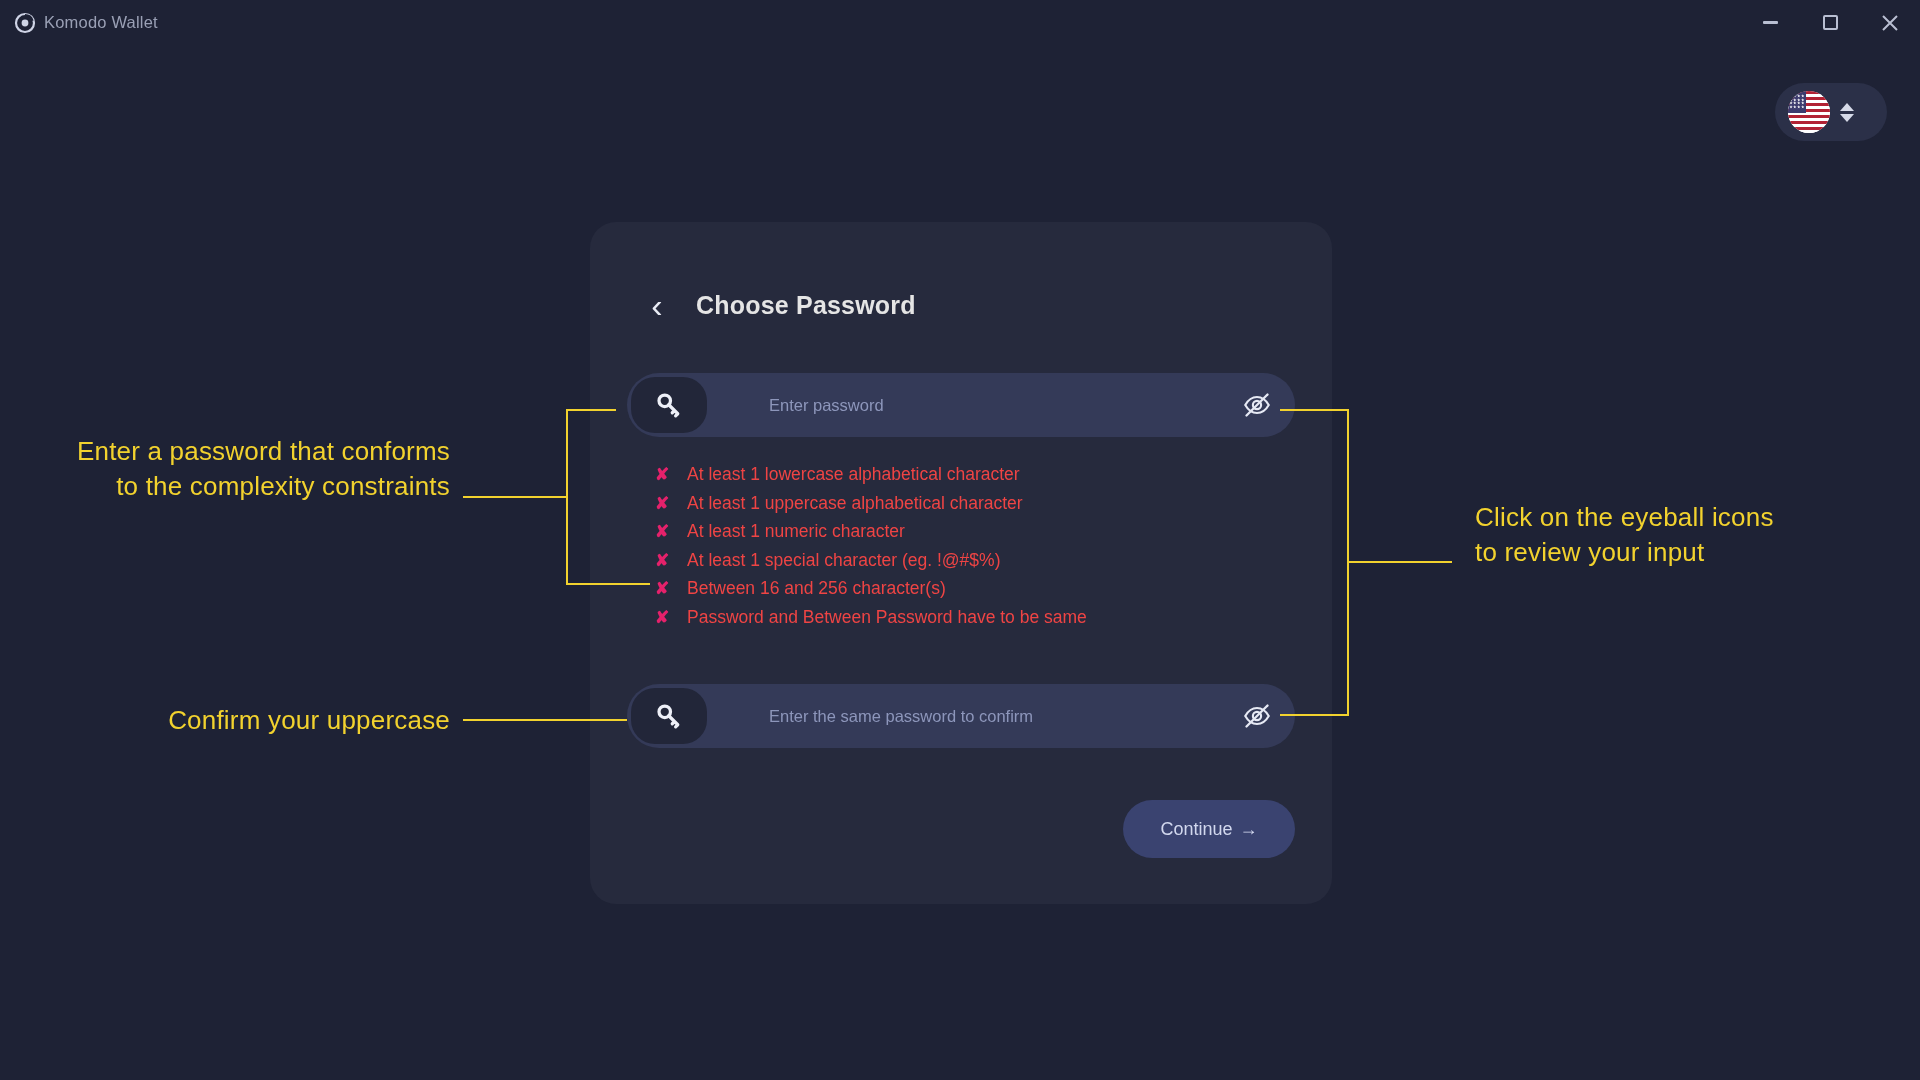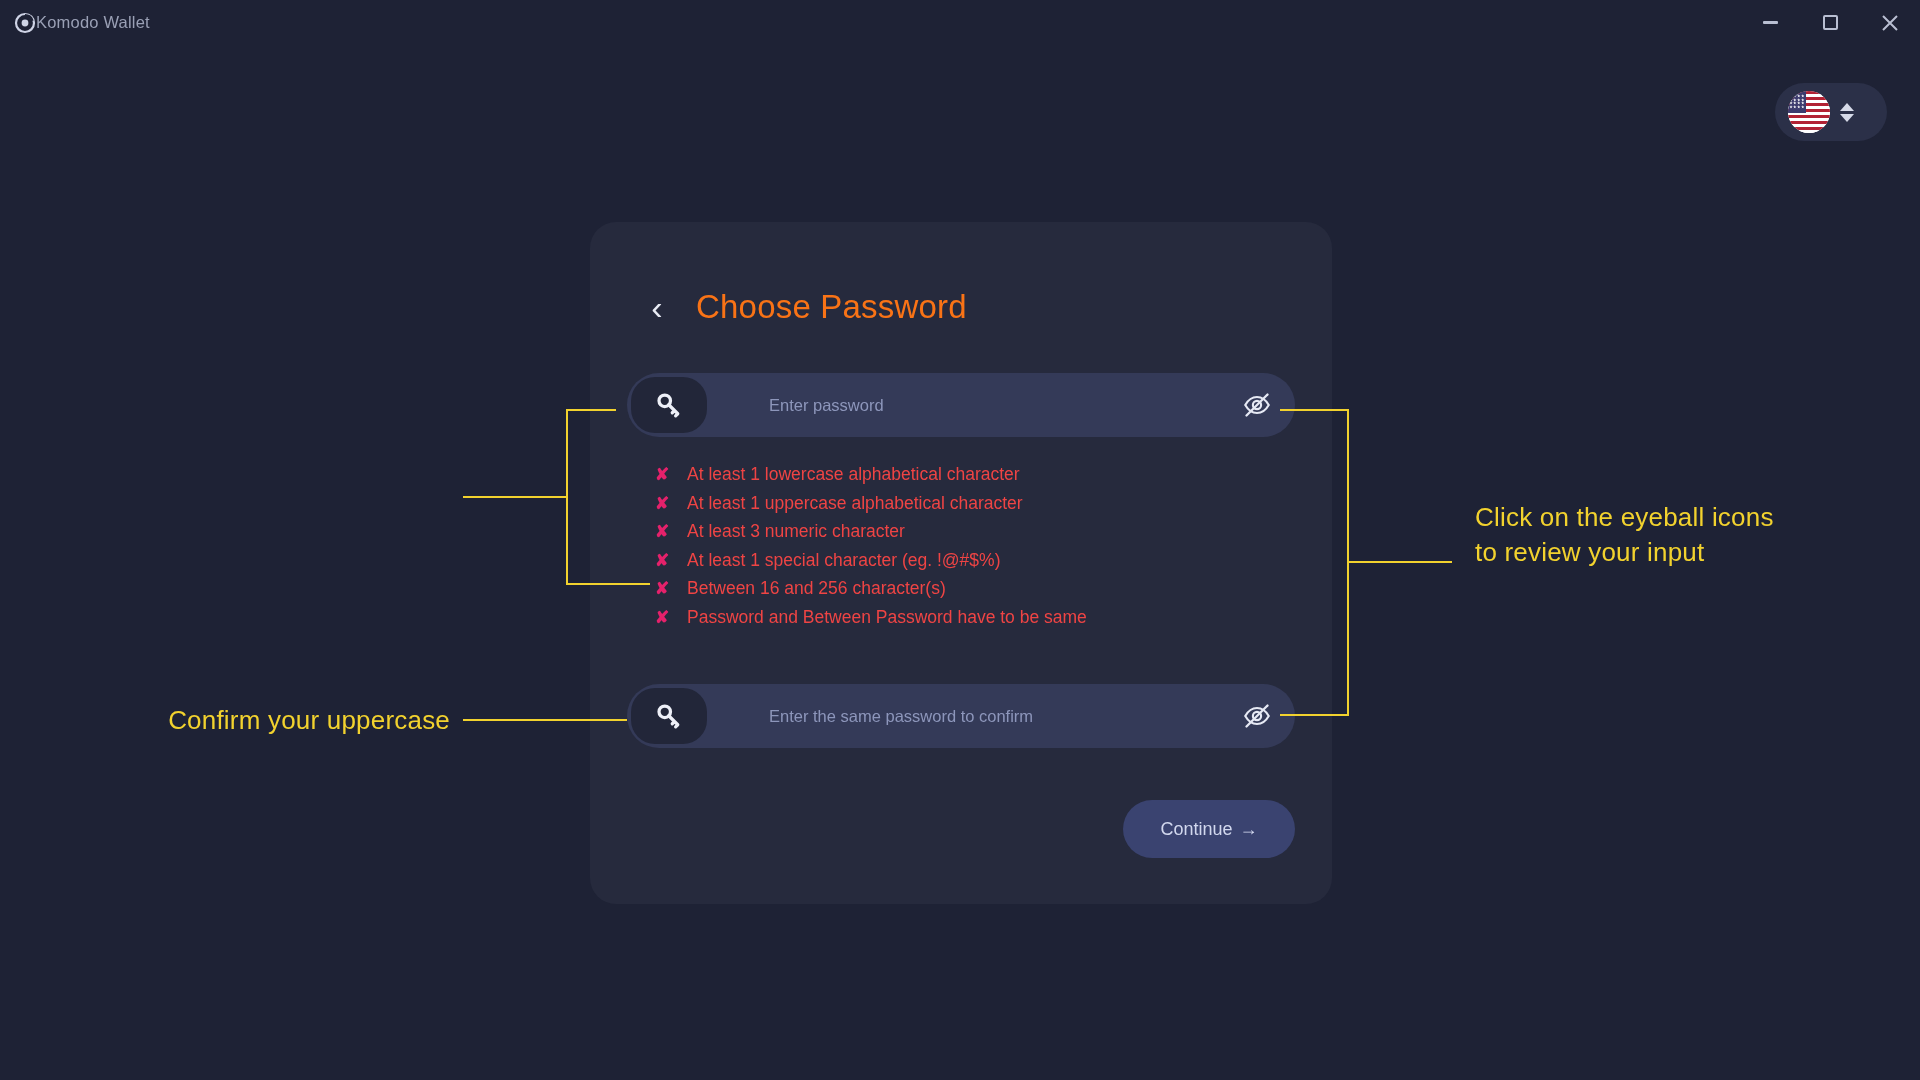--- a/index.html
+++ b/index.html
@@ -20,21 +20,21 @@
     position: absolute; top: 0; left: 0;
     width: 1920px; height: 45px;
     display: flex; align-items: center;
     background: #1e2235;
   }
   .tb-logo {
     margin-left: 14px; width: 22px; height: 22px;
     display: flex; align-items: center; justify-content: center;
   }
   .tb-title {
-    margin-left: 0;
+    margin-left: 8px;
     font-size: 16.5px;
     color: #9aa0b5;
     letter-spacing: .2px;
   }
   .tb-controls {
     position: absolute; right: 0; top: 0;
     height: 45px; display: flex; align-items: center;
   }
   .tb-btn {
     width: 60px; height: 45px;
@@ -89,21 +89,21 @@
   .card-head {
     position: absolute; left: 58px; top: 66px;
     display: flex; align-items: center; gap: 30px;
   }
   .back-chevron {
     font-size: 34px; color: #e9ecf5; line-height: 1;
     font-family: "Liberation Sans", sans-serif;
     width: 18px; text-align: center; font-weight: 300;
   }
   .card-title {
-    font-size: 33px; font-weight: normal; color: #f97316;
+    font-size: 25px; font-weight: bold; color: #e5e5e5;
     letter-spacing: .2px;
   }
 
   
   .pw-field {
     position: absolute; left: 627px;
     width: 668px; height: 64px;
     background: #343a58;
     border-radius: 32px;
     display: flex; align-items: center; gap: 36px;
@@ -277,21 +277,21 @@
     <div class="rule">
       <span class="rule-x">✘</span>
       <span class="rule-text">At least 1 lowercase alphabetical character</span>
     </div>
     <div class="rule">
       <span class="rule-x">✘</span>
       <span class="rule-text">At least 1 uppercase alphabetical character</span>
     </div>
     <div class="rule">
       <span class="rule-x">✘</span>
-      <span class="rule-text">At least 3 numeric character</span>
+      <span class="rule-text">At least 1 numeric character</span>
     </div>
     <div class="rule">
       <span class="rule-x">✘</span>
       <span class="rule-text">At least 1 special character (eg. !@#$%)</span>
     </div>
     <div class="rule">
       <span class="rule-x">✘</span>
       <span class="rule-text">Between 16 and 256 character(s)</span>
     </div>
     <div class="rule">
@@ -316,20 +316,21 @@
         <path d="M3.6 20.4 L20.4 3.6" stroke="#e6e9f4" stroke-width="1.9" stroke-linecap="round"></path>
       </svg>
     </span>
   </div>
 
   <button class="continue-btn">
     <span>Continue</span>
     <span class="arrow">→</span>
   </button>
 
+  <div class="anno" id="anno-complexity">Enter a password that conforms to the complexity constraints</div>
   <div class="line lh" style="left:463px; top:496px; width:105px;"></div>
   <div class="line lv" style="left:566px; top:409px; height:176px;"></div>
   <div class="line lh" style="left:566px; top:409px; width:50px;"></div>
   <div class="line lh" style="left:566px; top:583px; width:84px;"></div>
 
   <div class="anno" id="anno-confirm">Confirm your uppercase</div>
   <div class="line lh" style="left:463px; top:719px; width:164px;"></div>
 
   <div class="anno" id="anno-eyeball">Click on the eyeball icons to review your input</div>
   <div class="line lv" style="left:1347px; top:409px; height:307px;"></div>

